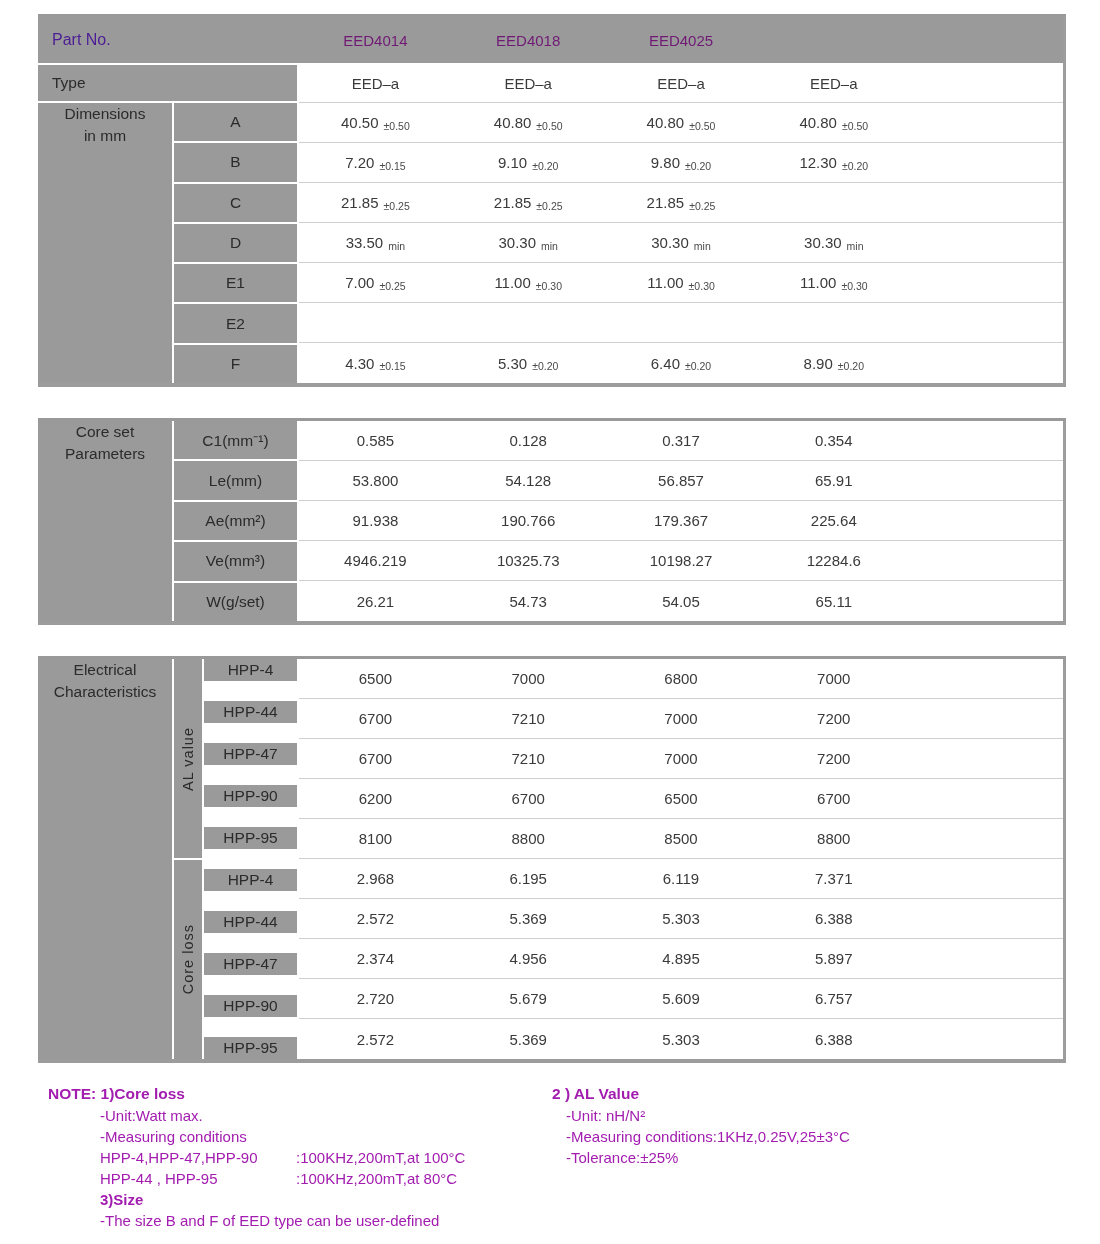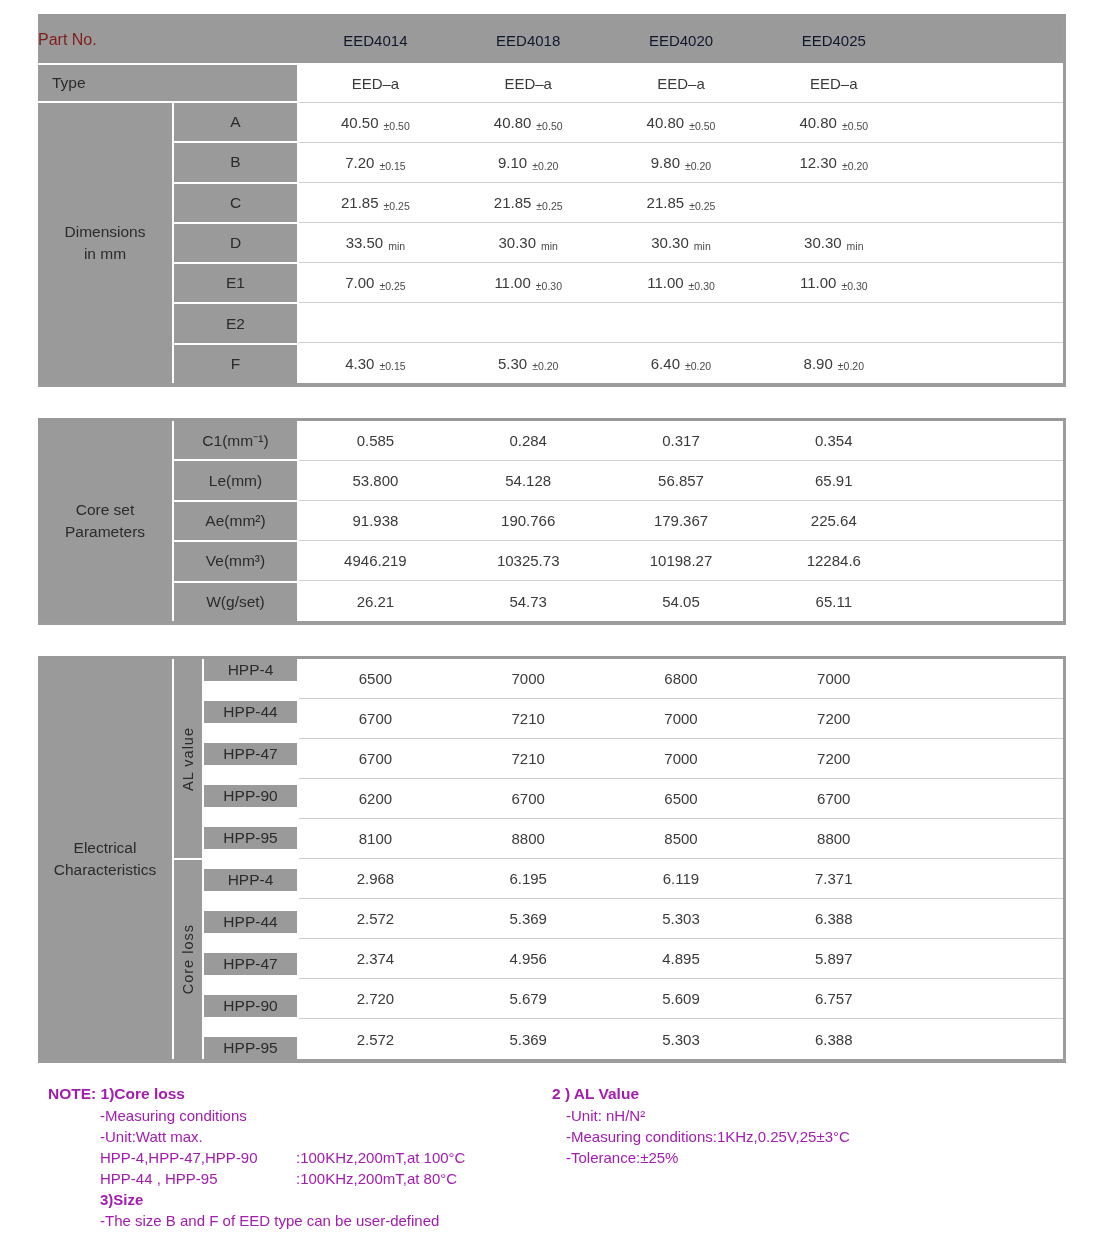--- a/index.html
+++ b/index.html
@@ -5,36 +5,36 @@
   html,body{margin:0;padding:0;background:#fff;}
   .page{width:1100px;height:1244px;position:relative;background:#fff;
         font-family:"Liberation Sans",sans-serif;color:#2b2b2b;overflow:hidden;}
   .tbl{margin-left:38px;width:1028px;box-sizing:border-box;background:#fff;
        border-top:3px solid #999;border-right:3px solid #9c9c9c;border-bottom:4px solid #9c9c9c;}
   .t1{margin-top:14px;}
   .t2,.t3{margin-top:31px;}
 
   
   .t-head{display:flex;height:46px;background:#9a9a9a;margin-bottom:2px;}
-  .head-label{flex:0 0 261px;display:flex;align-items:center;
-              box-sizing:border-box;font-size:16px;color:#7f1d1d;}
+  .head-label{flex:0 0 261px;display:flex;align-items:center;padding-left:14px;
+              box-sizing:border-box;font-size:16px;color:#4c1d95;}
   .cols5{display:grid;grid-template-columns:repeat(5,1fr);}
   .t-head .cols5{flex:1;}
-  .hcell{display:flex;align-items:center;justify-content:center;font-size:15px;color:#0f172a;}
+  .hcell{display:flex;align-items:center;justify-content:center;font-size:15px;color:#701a75;}
 
   
   .row-type{display:flex;height:38px;}
   .type-label{flex:0 0 259px;margin-right:2px;height:36px;margin-bottom:2px;background:#9a9a9a;
               display:flex;align-items:center;padding-left:14px;box-sizing:border-box;font-size:15.5px;}
   .type-data{flex:1;box-sizing:border-box;border-bottom:1px solid #cfcfcf;}
 
   
   .sect{display:flex;align-items:stretch;}
   .group-cell{flex:0 0 134px;margin-right:2px;background:#9a9a9a;display:flex;flex-direction:column;
-              align-items:center;justify-content:center;text-align:center;font-size:15.5px;line-height:1.45;}
+              align-items:center;justify-content:flex-start;text-align:center;font-size:15.5px;line-height:1.45;}
   .sub-col{flex:0 0 123px;margin-right:2px;display:flex;flex-direction:column;gap:2px;}
   .sub-cell{background:#9a9a9a;flex:1;display:flex;align-items:center;justify-content:center;font-size:15.5px;}
   .rot-col{flex:0 0 28px;margin-right:2px;display:flex;flex-direction:column;gap:2px;}
   .rot-cell{background:#9a9a9a;flex:1;display:flex;align-items:center;justify-content:center;}
   .rot-text{writing-mode:vertical-rl;transform:rotate(180deg);font-size:14.5px;letter-spacing:1px;color:#2b2b2b;}
   .hpp-col{flex:0 0 93px;margin-right:2px;display:flex;flex-direction:column;gap:20px;}
   .data-col{flex:1;display:flex;flex-direction:column;}
   .data-row{height:40px;box-sizing:border-box;border-bottom:1px solid #cfcfcf;
             display:grid;grid-template-columns:repeat(5,1fr);}
   .data-col .data-row:last-child{border-bottom:none;}
@@ -55,21 +55,20 @@
 <body>
 
 <div class="page">
 
   <div class="tbl t1">
     <div class="t-head">
       <div class="head-label">Part No.</div>
       <div class="cols5" id="head-cols">
           <div class="hcell">EED4014</div>
           <div class="hcell">EED4018</div>
-          <div class="hcell">EED4020</div>
           <div class="hcell">EED4025</div>
           <div class="hcell"></div>
         </div>
     </div>
     <div class="row-type">
       <div class="type-label">Type</div>
       <div class="type-data cols5" id="type-cells">
           <div class="dcell">EED–a</div>
           <div class="dcell">EED–a</div>
           <div class="dcell">EED–a</div>
@@ -222,21 +221,21 @@
       <div class="sub-col" id="core-labels">
           <div class="sub-cell">C1(mm⁻¹)</div>
           <div class="sub-cell">Le(mm)</div>
           <div class="sub-cell">Ae(mm²)</div>
           <div class="sub-cell">Ve(mm³)</div>
           <div class="sub-cell">W(g/set)</div>
         </div>
       <div class="data-col" id="core-rows">
           <div class="data-row">
             <div class="dcell">0.585</div>
-            <div class="dcell">0.284</div>
+            <div class="dcell">0.128</div>
             <div class="dcell">0.317</div>
             <div class="dcell">0.354</div>
             <div class="dcell"></div>
           </div>
           <div class="data-row">
             <div class="dcell">53.800</div>
             <div class="dcell">54.128</div>
             <div class="dcell">56.857</div>
             <div class="dcell">65.91</div>
             <div class="dcell"></div>
@@ -364,22 +363,22 @@
             <div class="dcell"></div>
           </div>
         </div>
     </div>
   </div>
 
   <div class="notes">
     <div class="notes-left">
       <div class="note-title">NOTE: 1)Core loss</div>
       <div id="note-left-lines">
+          <div class="note-line"><span>-Unit:Watt max.</span></div>
           <div class="note-line"><span>-Measuring conditions</span></div>
-          <div class="note-line"><span>-Unit:Watt max.</span></div>
           <div class="note-line"><span class="note-label">HPP-4,HPP-47,HPP-90</span><span>:100KHz,200mT,at 100°C</span></div>
           <div class="note-line"><span class="note-label">HPP-44 , HPP-95</span><span>:100KHz,200mT,at 80°C</span></div>
           <div class="note-line nbold"><span>3)Size</span></div>
           <div class="note-line"><span>-The size B and F of EED type can be user-defined</span></div>
         </div>
     </div>
     <div class="notes-right">
       <div class="note-title">2 )  AL Value</div>
       <div id="note-right-lines">
           <div class="note-line"><span>-Unit: nH/N²</span></div>

